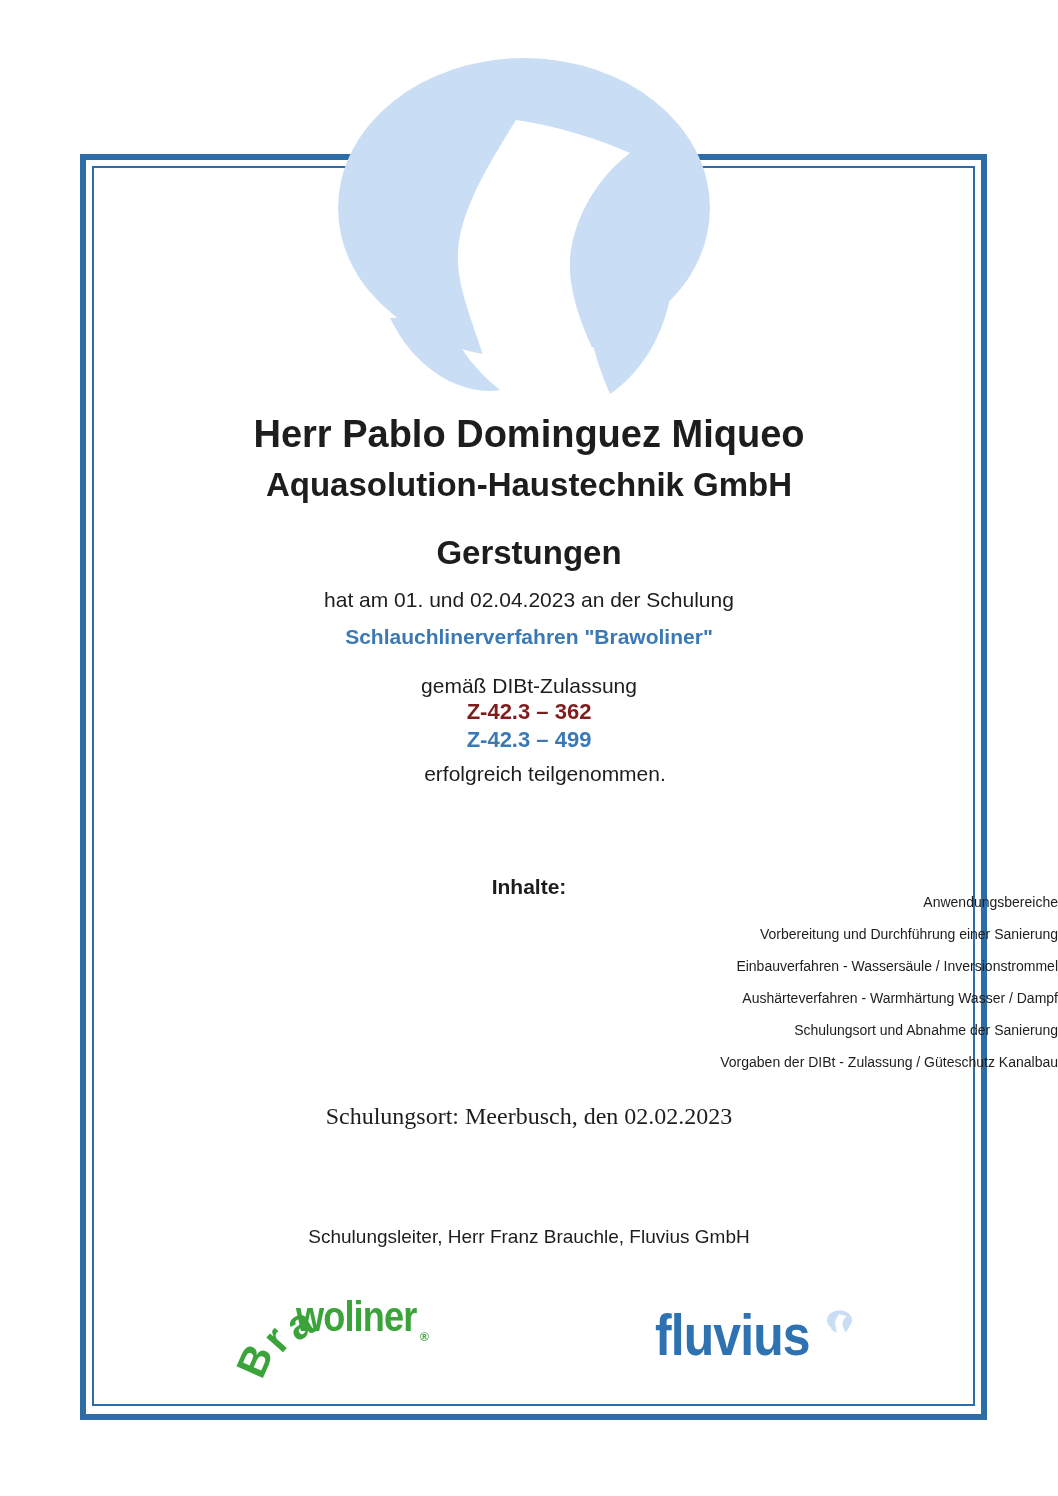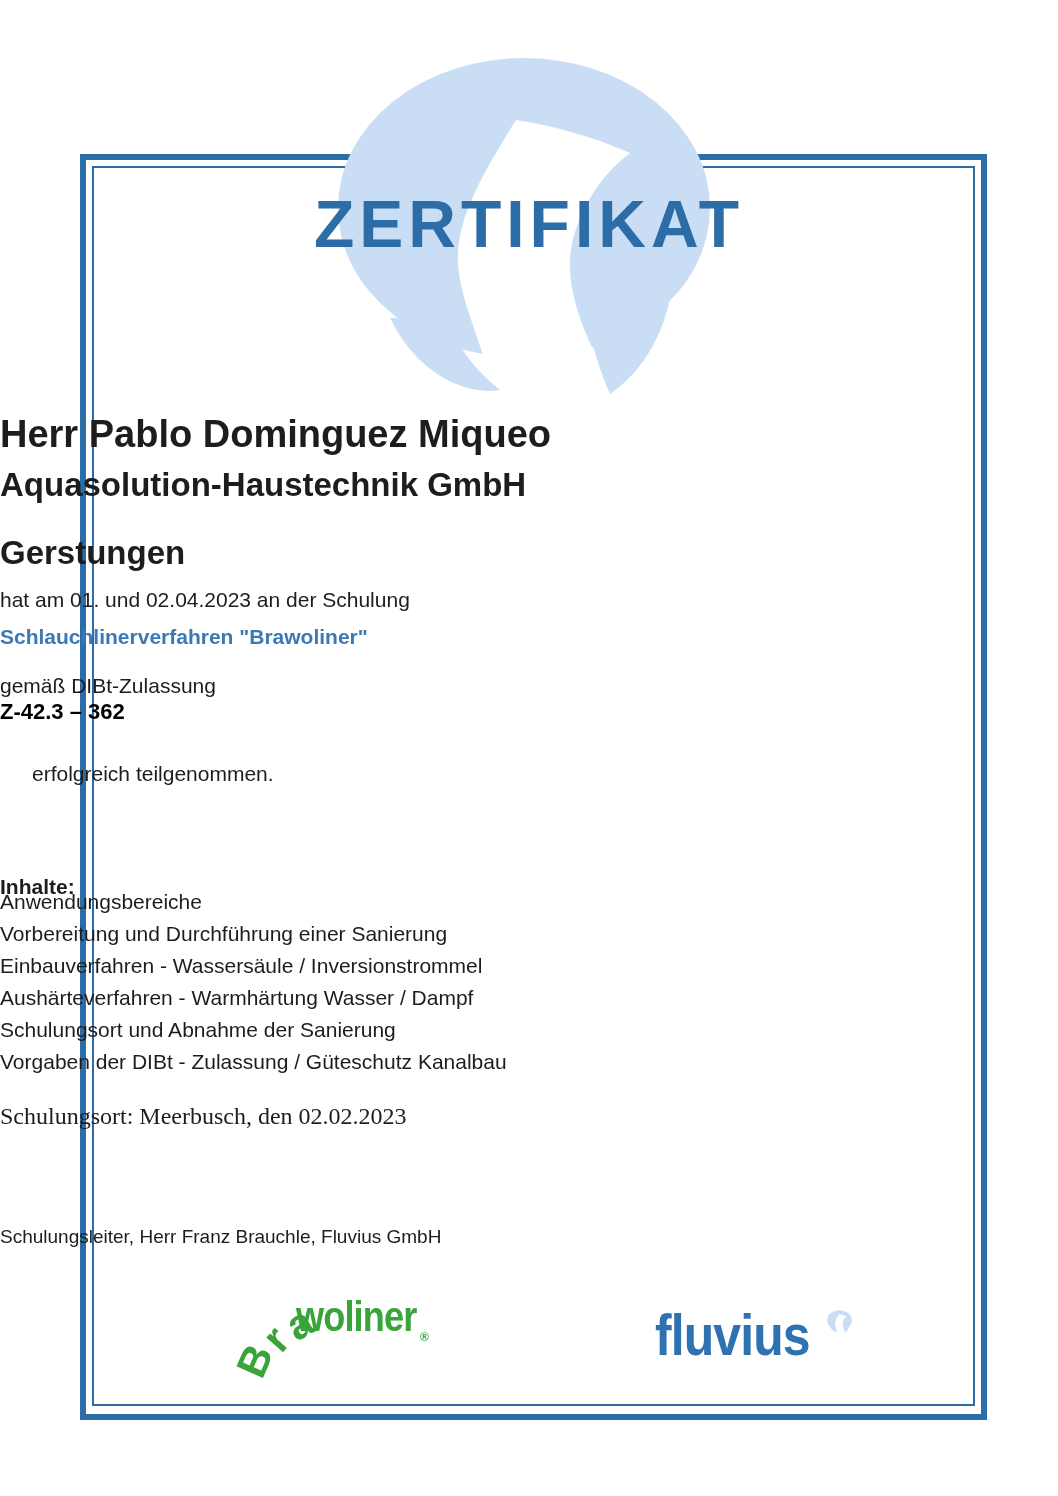--- a/index.html
+++ b/index.html
@@ -41,33 +41,33 @@
     left: 0; right: 0;
     top: 186px;
     text-align: center;
     font-size: 66px;
     font-weight: bold;
     letter-spacing: 5px;
     color: #2c6ca7;
     z-index: 3;
   }
   
-  .line { position: absolute; left: 0; right: 0; text-align: left; color: #1d1d1d; z-index: 3; }
+  .line { position: absolute; left: 0; right: 0; text-align: center; color: #1d1d1d; z-index: 3; }
   .recipient-name    { top: 413px; font-size: 38px; font-weight: bold; }
   .recipient-company { top: 466px; font-size: 33px; font-weight: bold; }
   .recipient-city    { top: 510px; font-size: 33px; font-weight: bold; margin-top: 24px; }
   .intro-line        { top: 588px; font-size: 21px; }
   .course-line       { top: 625px; font-size: 21px; font-weight: bold; color: #3b79b5; }
   .gemaess-line      { top: 663px; font-size: 21px; margin-top: 11px; }
-  .approval-1        { top: 699px; font-size: 22px; font-weight: bold; color: #000000; }
+  .approval-1        { top: 699px; font-size: 22px; font-weight: bold; color: #7f1d1d; }
   .approval-2        { top: 727px; font-size: 22px; font-weight: bold; color: #3b79b5; }
   .result-line       { top: 762px; font-size: 21px; padding-left: 32px; }
   .contents-heading  { top: 855px; font-size: 21px; font-weight: bold; margin-top: 20px; }
-  .contents-list     { position: absolute; left: 0; right: 0; top: 886px; text-align: left;
-                       font-size: 21px; line-height: 32px; color: #1d1d1d; z-index: 3; }
+  .contents-list     { position: absolute; left: 0; right: 0; top: 886px; text-align: right;
+                       font-size: 14px; line-height: 32px; color: #1d1d1d; z-index: 3; }
   .location-line     { top: 1103px; font-size: 24px; font-family: Liberation Serif, serif; }
   .trainer-line      { top: 1226px; font-size: 19px; }
   
   .brawoliner {
     position: absolute;
     left: 232px; top: 1292px;
     width: 220px; height: 105px;
     color: #3aa43a;
     font-weight: bold;
     z-index: 3;
@@ -145,30 +145,30 @@
                  C 263,318 257,298 252,278 Z"></path>
         <path fill="#c9def5" d="M 52,262
                  C 78,316 126,340 162,334
                  C 130,308 112,280 106,246
                  C 88,256 68,262 52,262 Z"></path>
       </g>
     </defs>
     <use href="#swirl-mark"></use>
   </svg>
 
-  <div class="cert-title">ZERTIFIKAT</div>
 
   <div class="line recipient-name">Herr Pablo Dominguez Miqueo</div>
   <div class="line recipient-company">Aquasolution-Haustechnik GmbH</div>
   <div class="line recipient-city">Gerstungen</div>
 
   <div class="line intro-line">hat am 01. und 02.04.2023 an der Schulung</div>
   <div class="line course-line">Schlauchlinerverfahren "Brawoliner"</div>
   <div class="line gemaess-line">gemäß DIBt-Zulassung</div>
   <div class="line approval-1">Z-42.3 – 362</div>
+  <div class="line approval-2">Z-42.3 – 499</div>
   <div class="line result-line">erfolgreich teilgenommen.</div>
 
   <div class="line contents-heading">Inhalte:</div>
   <div class="contents-list">
     <div>Anwendungsbereiche</div>
     <div>Vorbereitung und Durchführung einer Sanierung</div>
     <div>Einbauverfahren - Wassersäule / Inversionstrommel</div>
     <div>Aushärteverfahren - Warmhärtung Wasser / Dampf</div>
     <div>Schulungsort und Abnahme der Sanierung</div>
     <div>Vorgaben der DIBt - Zulassung / Güteschutz Kanalbau</div>

